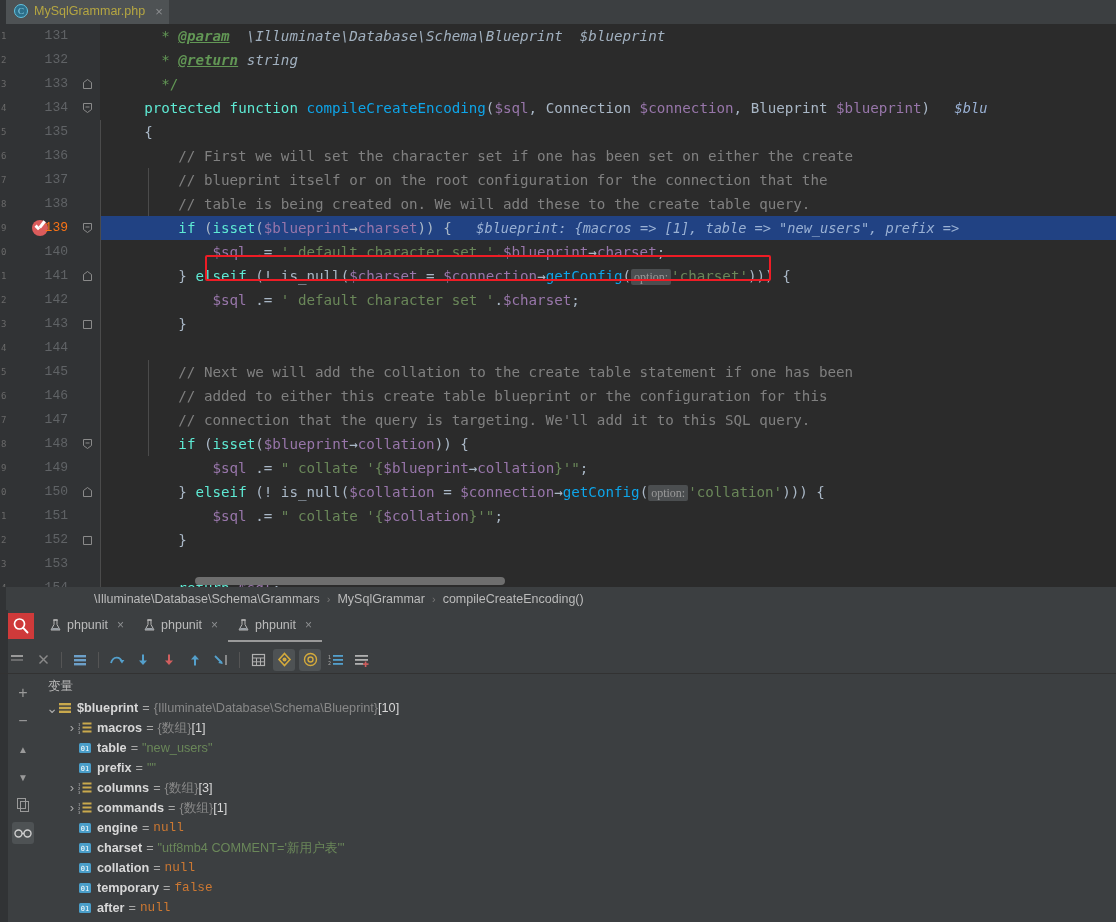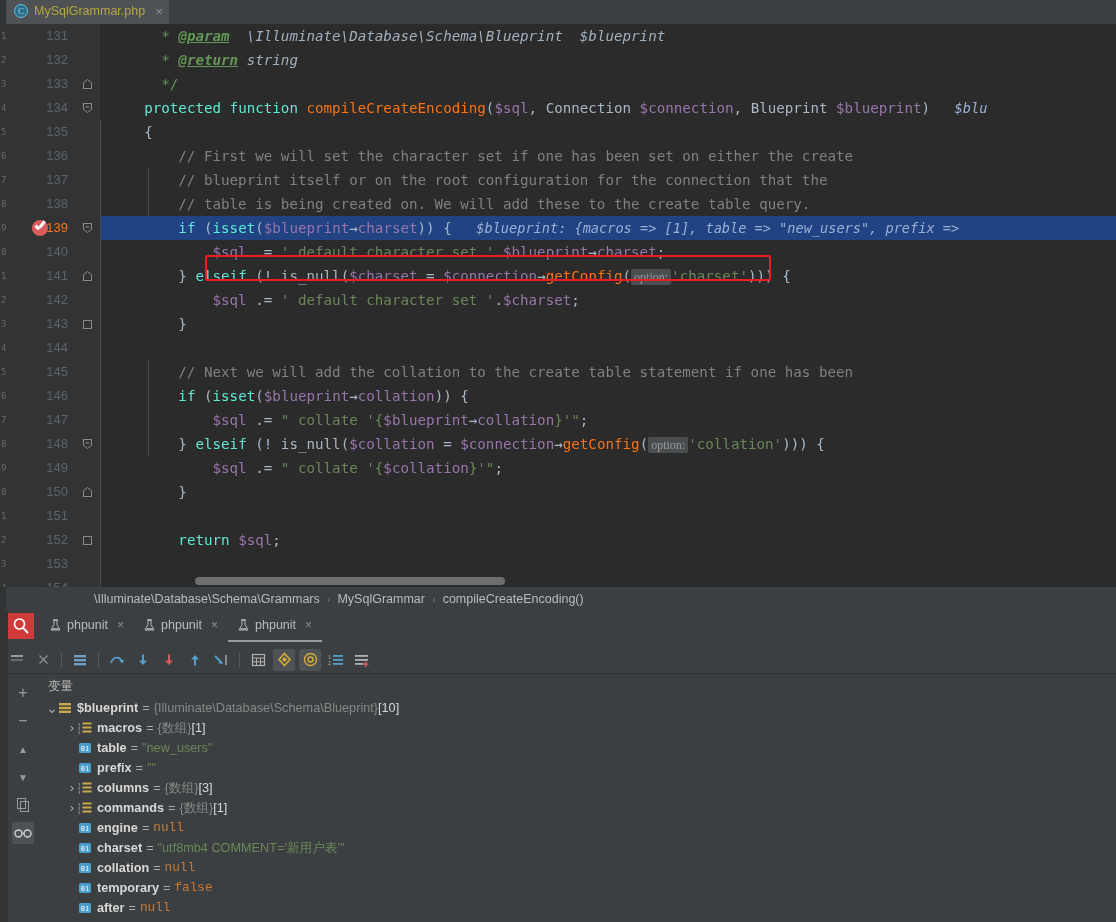--- a/index.html
+++ b/index.html
@@ -61,21 +61,21 @@
 
   #gutter {
     position: absolute; left: 8px; top: 0; width: 92px; height: 563px;
     background: #313335;
   }
   .lnrow {
     position: relative; height: 24px; line-height: 24px;
   }
   .lnum {
     position: absolute; right: 32px; top: 0;
-    font-family: Liberation Sans, sans-serif;
+    font-family: Liberation Mono, monospace;
     font-size: 13px; color: #606366;
   }
   .lnum.current { color: #f97316; }
   .fold {
     position: absolute; right: 8px; top: 7px;
     width: 9px; height: 10px;
   }
   .fold svg { display: block; }
   .bp {
     position: absolute; right: 52px; top: 4px;
@@ -108,21 +108,21 @@
   .crow.hl { background: #214283; }
   
   #indentguides { position: absolute; left: 100px; top: 0; height: 563px; width: 500px; pointer-events: none; }
   .iguide { position: absolute; width: 1px; background: #4b4b4b; }
 
   .c-comment { color: #808080; }
   .c-doc     { color: #629755; }
   .c-docTag  { color: #629755; font-weight: bold; font-style: italic; text-decoration: underline; }
   .c-docTxt  { color: #a1b0bf; font-style: italic; }
   .c-kw      { color: #5eead4; }
-  .c-fn      { color: #f97316; }
+  .c-fn      { color: #0ea5e9; }
   .c-var     { color: #9876aa; }
   .c-str     { color: #6a8759; }
   .c-cls     { color: #a9b7c6; }
   .c-punct   { color: #a9b7c6; }
   .hintparam {
     background: #4b4e50; color: #9a9a9a;
     font-size: 12px; border-radius: 2px; padding: 1px 3px;
     font-family: Liberation Serif, serif;
   }
   .inlinehint {
@@ -420,20 +420,22 @@
       <div class="crow"><span class="c-comment">        // First we will set the character set if one has been set on either the create</span></div>
       <div class="crow"><span class="c-comment">        // blueprint itself or on the root configuration for the connection that the</span></div>
       <div class="crow"><span class="c-comment">        // table is being created on. We will add these to the create table query.</span></div>
       <div class="crow hl"><span class="c-punct">        </span><span class="c-kw">if</span><span class="c-punct"> (</span><span class="c-kw">isset</span><span class="c-punct">(</span><span class="c-var">$blueprint</span><span class="c-punct">→</span><span class="c-var">charset</span><span class="c-punct">)) {</span><span class="inlinehint">   $blueprint: {macros =&gt; [1], table =&gt; "new_users", prefix =&gt;</span></div>
       <div class="crow"><span class="c-punct">            </span><span class="c-var">$sql</span><span class="c-punct"> .= </span><span class="c-str">' default character set '</span><span class="c-punct">.</span><span class="c-var">$blueprint</span><span class="c-punct">→</span><span class="c-var">charset</span><span class="c-punct">;</span></div>
       <div class="crow"><span class="c-punct">        } </span><span class="c-kw">elseif</span><span class="c-punct"> (! </span><span class="c-cls">is_null</span><span class="c-punct">(</span><span class="c-var">$charset</span><span class="c-punct"> = </span><span class="c-var">$connection</span><span class="c-punct">→</span><span class="c-fn">getConfig</span><span class="c-punct">(</span><span class="hintparam">option:</span><span class="c-str">'charset'</span><span class="c-punct">))) {</span></div>
       <div class="crow"><span class="c-punct">            </span><span class="c-var">$sql</span><span class="c-punct"> .= </span><span class="c-str">' default character set '</span><span class="c-punct">.</span><span class="c-var">$charset</span><span class="c-punct">;</span></div>
       <div class="crow"><span class="c-punct">        }</span></div>
       <div class="crow"><span class="c-punct"></span></div>
       <div class="crow"><span class="c-comment">        // Next we will add the collation to the create table statement if one has been</span></div>
+      <div class="crow"><span class="c-comment">        // added to either this create table blueprint or the configuration for this</span></div>
+      <div class="crow"><span class="c-comment">        // connection that the query is targeting. We'll add it to this SQL query.</span></div>
       <div class="crow"><span class="c-punct">        </span><span class="c-kw">if</span><span class="c-punct"> (</span><span class="c-kw">isset</span><span class="c-punct">(</span><span class="c-var">$blueprint</span><span class="c-punct">→</span><span class="c-var">collation</span><span class="c-punct">)) {</span></div>
       <div class="crow"><span class="c-punct">            </span><span class="c-var">$sql</span><span class="c-punct"> .= </span><span class="c-str">" collate '{</span><span class="c-var">$blueprint</span><span class="c-punct">→</span><span class="c-var">collation</span><span class="c-str">}'"</span><span class="c-punct">;</span></div>
       <div class="crow"><span class="c-punct">        } </span><span class="c-kw">elseif</span><span class="c-punct"> (! </span><span class="c-cls">is_null</span><span class="c-punct">(</span><span class="c-var">$collation</span><span class="c-punct"> = </span><span class="c-var">$connection</span><span class="c-punct">→</span><span class="c-fn">getConfig</span><span class="c-punct">(</span><span class="hintparam">option:</span><span class="c-str">'collation'</span><span class="c-punct">))) {</span></div>
       <div class="crow"><span class="c-punct">            </span><span class="c-var">$sql</span><span class="c-punct"> .= </span><span class="c-str">" collate '{</span><span class="c-var">$collation</span><span class="c-str">}'"</span><span class="c-punct">;</span></div>
       <div class="crow"><span class="c-punct">        }</span></div>
       <div class="crow"><span class="c-punct"></span></div>
       <div class="crow"><span class="c-punct">        </span><span class="c-kw">return</span><span class="c-punct"> </span><span class="c-var">$sql</span><span class="c-punct">;</span></div>
     </div>
   <div id="indentguides">
     <div class="iguide" style="left:0px;  top:96px;  height:467px;"></div>

